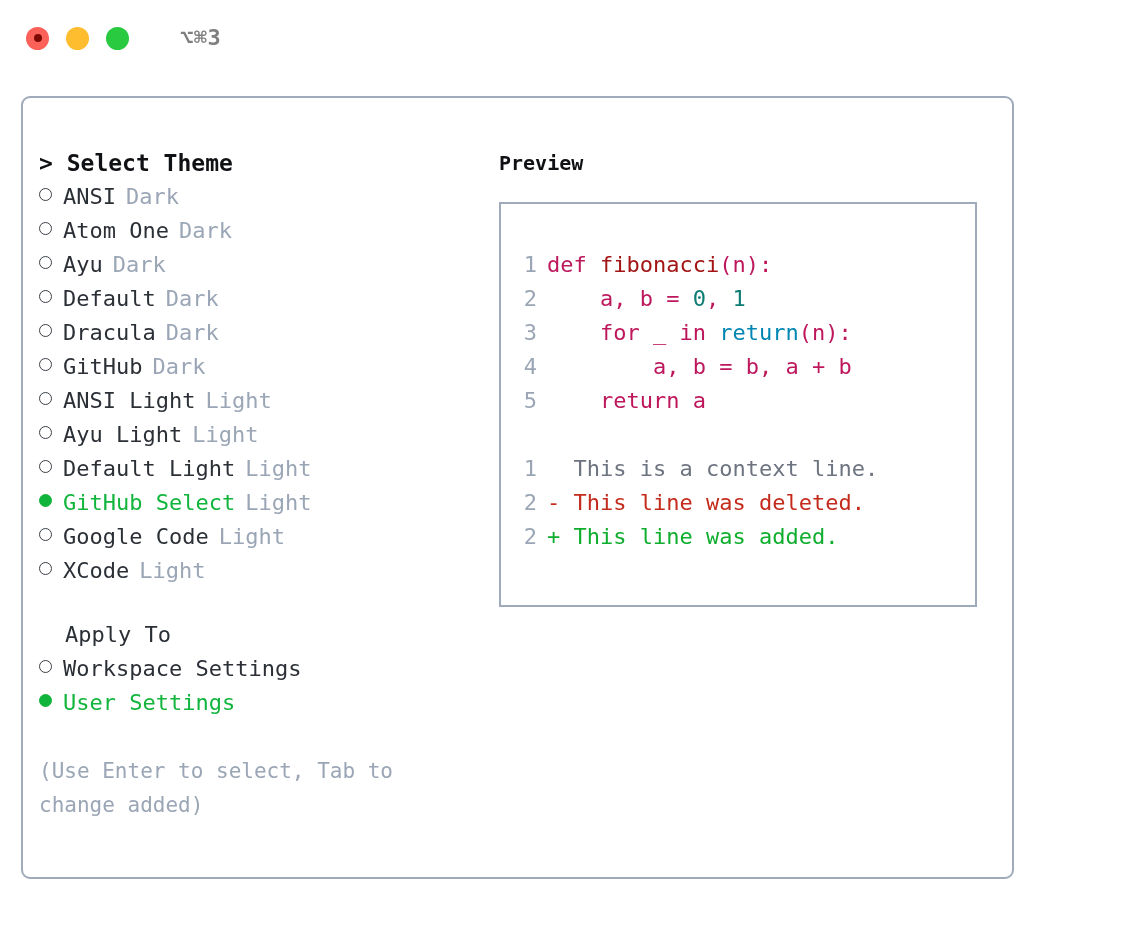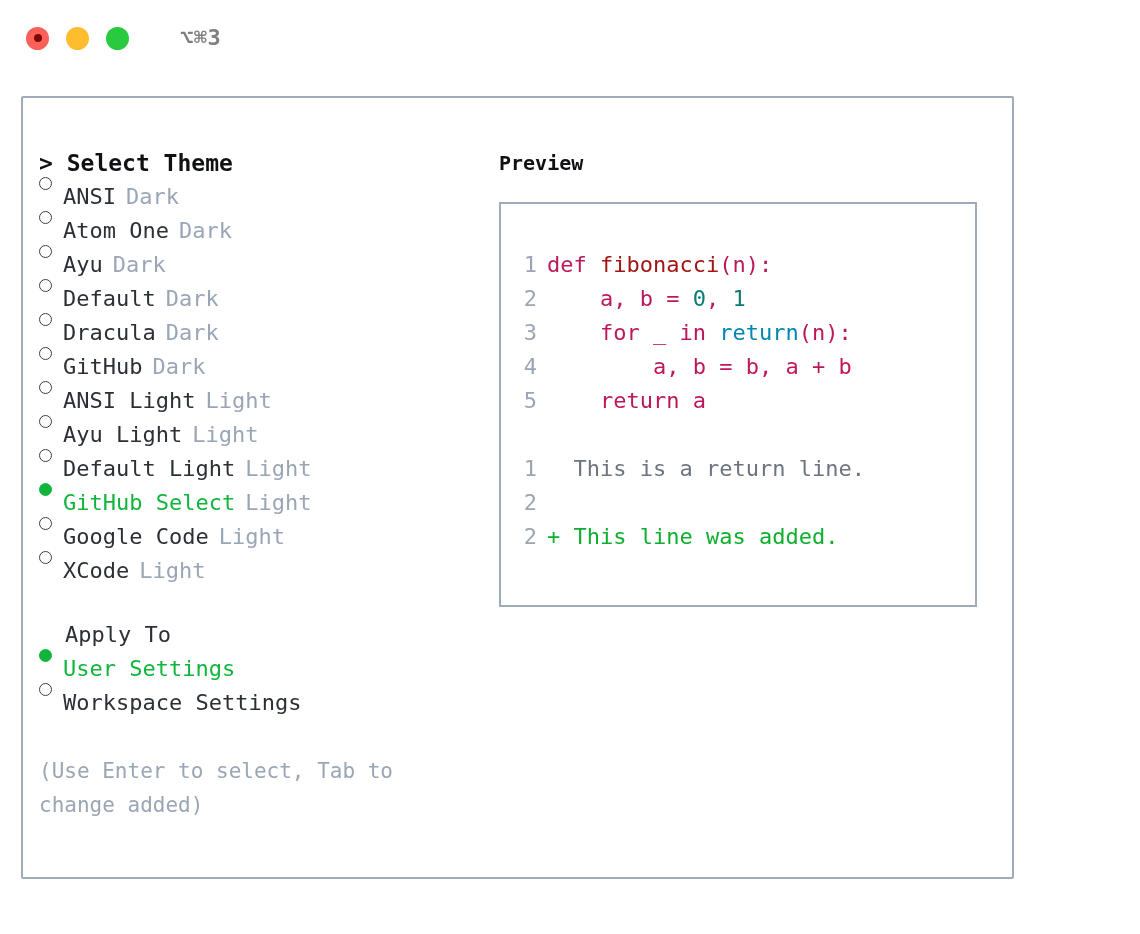--- a/index.html
+++ b/index.html
@@ -65,21 +65,21 @@
   }
 
   
   .panel {
     position: absolute;
     left: 21px;
     top: 96px;
     width: 993px;
     height: 783px;
     border: 2px solid #9fabbb;
-    border-radius: 2px;
+    border-radius: 9px;
     box-sizing: border-box;
     background: #ffffff;
   }
 
   .panel-inner {
     position: relative;
     width: 100%;
     height: 100%;
   }
 
@@ -94,21 +94,21 @@
   .section-header {
     font-size: 23px;
     font-weight: 700;
     color: #101114;
     line-height: 34px;
     white-space: pre;
   }
 
   .option-row {
     display: flex;
-    align-items: flex-start;
+    align-items: center;
     line-height: 34px;
     font-size: 22px;
     white-space: pre;
   }
   .bullet {
     display: inline-block;
     width: 13px;
     height: 13px;
     border-radius: 50%;
     box-sizing: border-box;
@@ -233,43 +233,43 @@
             <div class="option-row"><span class="bullet off"></span><span class="opt-name">Ayu Light</span><span class="opt-tag">Light</span></div>
             <div class="option-row"><span class="bullet off"></span><span class="opt-name">Default Light</span><span class="opt-tag">Light</span></div>
             <div class="option-row"><span class="bullet on"></span><span class="opt-name selected">GitHub Select</span><span class="opt-tag">Light</span></div>
             <div class="option-row"><span class="bullet off"></span><span class="opt-name">Google Code</span><span class="opt-tag">Light</span></div>
             <div class="option-row"><span class="bullet off"></span><span class="opt-name">XCode</span><span class="opt-tag">Light</span></div>
           </div>
 
         <div class="subsection">
           <div class="subsection-title">Apply To</div>
           <div id="apply-list">
+              <div class="option-row"><span class="bullet off"></span><span class="opt-name">Workspace Settings</span></div>
               <div class="option-row"><span class="bullet on"></span><span class="opt-name selected">User Settings</span></div>
-              <div class="option-row"><span class="bullet off"></span><span class="opt-name">Workspace Settings</span></div>
             </div>
         </div>
 
         <div class="hint">(Use Enter to select, Tab to change added)</div>
       </div>
 
       <div class="right-col">
         <div class="preview-title">Preview</div>
 
         <div class="preview-box">
           <div id="code-block">
               <div class="code-line"><span class="lineno">1</span><span class="code-text"><span class="tok-plain">def </span><span class="tok-fn">fibonacci</span><span class="tok-plain">(n):</span></span></div>
               <div class="code-line"><span class="lineno">2</span><span class="code-text"><span class="tok-plain">    a, b = </span><span class="tok-num">0</span><span class="tok-plain">, </span><span class="tok-num">1</span></span></div>
               <div class="code-line"><span class="lineno">3</span><span class="code-text"><span class="tok-plain">    for _ in </span><span class="tok-call">return</span><span class="tok-plain">(n):</span></span></div>
               <div class="code-line"><span class="lineno">4</span><span class="code-text"><span class="tok-plain">        a, b = b, a + b</span></span></div>
               <div class="code-line"><span class="lineno">5</span><span class="code-text"><span class="tok-plain">    return a</span></span></div>
             </div>
           <div class="gap"></div>
           <div id="diff-block">
-              <div class="code-line"><span class="lineno">1</span><span class="diff-ctx"><span> </span><span> This is a return line.</span></span></div>
-              <div class="code-line"><span class="lineno">2</span></div>
+              <div class="code-line"><span class="lineno">1</span><span class="diff-ctx"><span> </span><span> This is a context line.</span></span></div>
+              <div class="code-line"><span class="lineno">2</span><span class="diff-del"><span>-</span><span> This line was deleted.</span></span></div>
               <div class="code-line"><span class="lineno">2</span><span class="diff-add"><span>+</span><span> This line was added.</span></span></div>
             </div>
         </div>
       </div>
 
     </div>
   </div>
 </div>
 
 </body></html>

